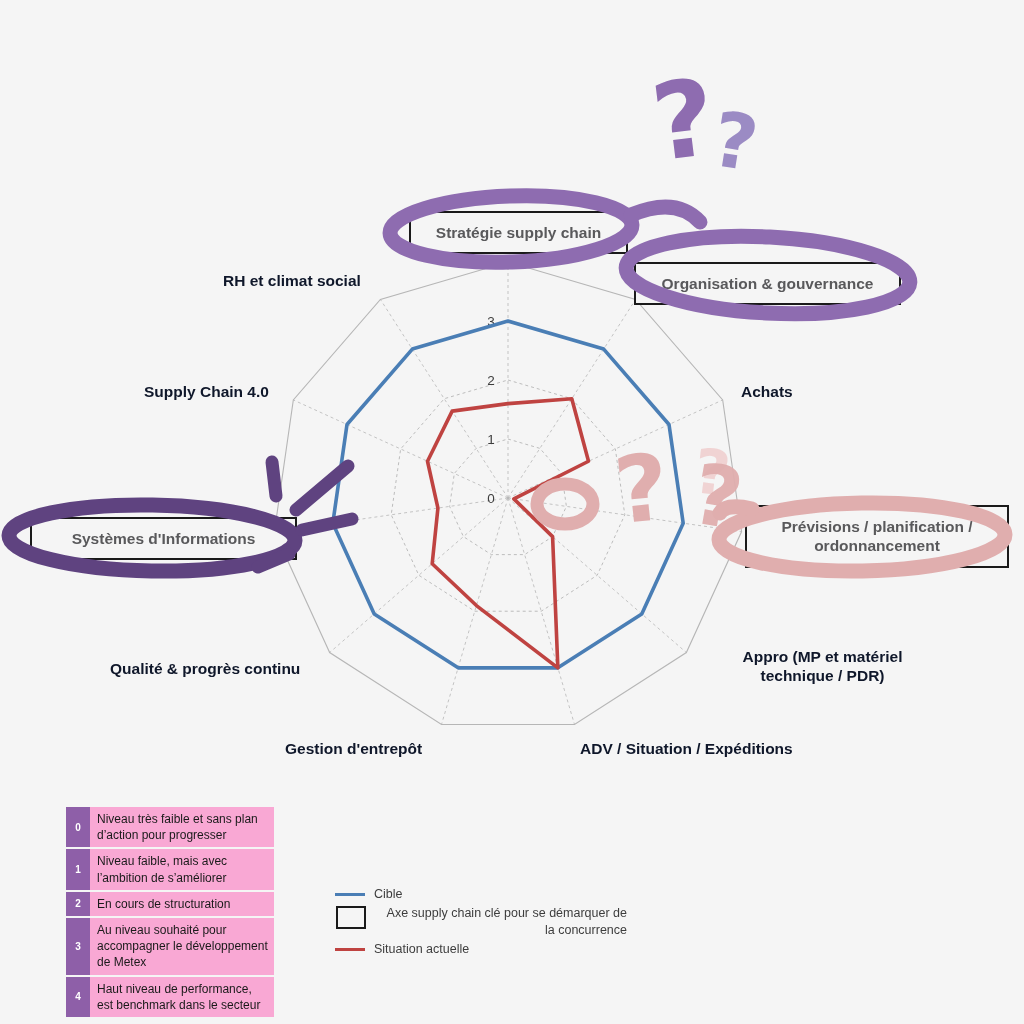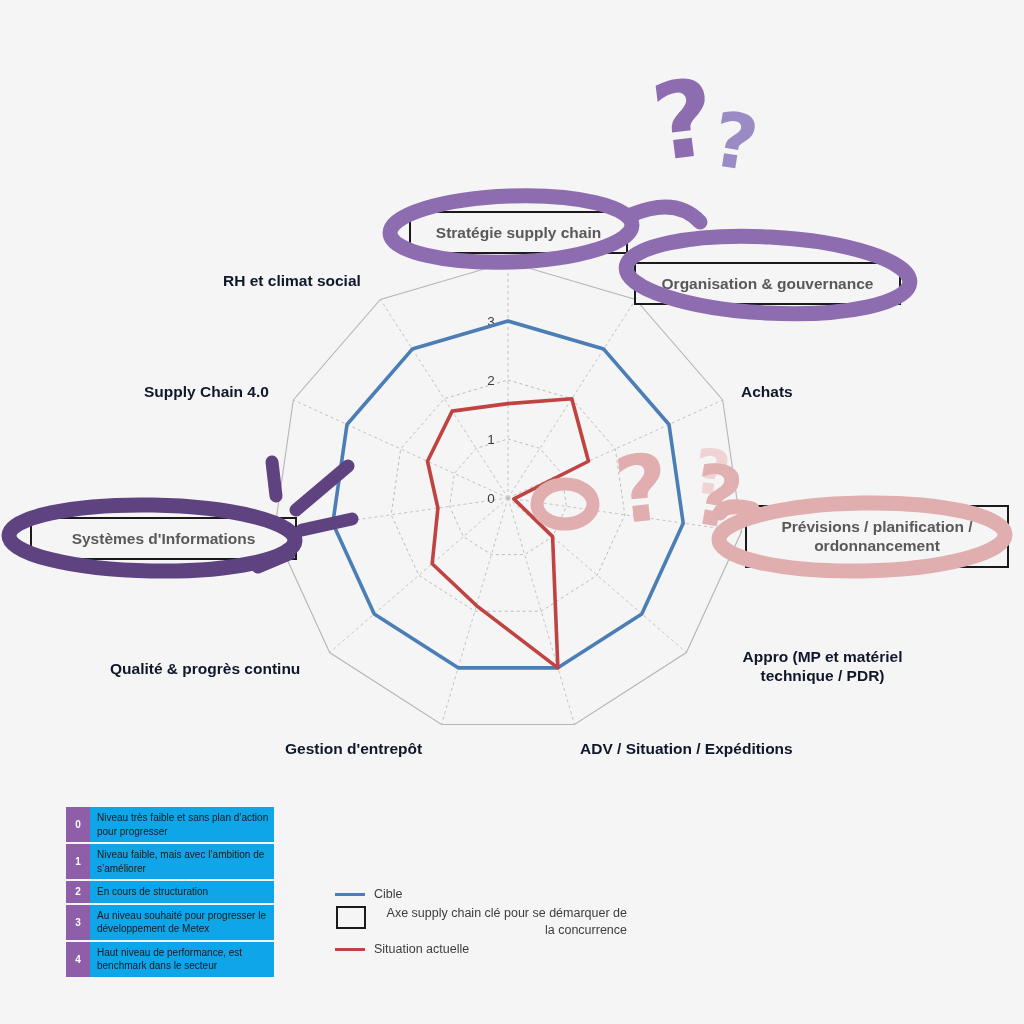--- a/index.html
+++ b/index.html
@@ -27,22 +27,22 @@
   #scale-table{
     position:absolute;left:66px;top:805px;width:208px;
     border-collapse:separate;border-spacing:0 2px;
   }
   #scale-table .num{
     width:22px;background:#8e5fa8;color:#fff;
     font-size:10px;font-weight:bold;text-align:center;
     vertical-align:middle;
   }
   #scale-table .txt{
-    background:#0ea5e9;color:#1a1a1a;
-    font-size:10px;line-height:1.35;
+    background:#f9a8d4;color:#1a1a1a;
+    font-size:12px;line-height:1.35;
     padding:4px 5px 4px 7px;vertical-align:middle;
   }
 
   
   #series-legend{position:absolute;left:335px;top:886px;text-align:right;}
   .leg-row{display:flex;align-items:flex-start;margin-bottom:3px;}
   .leg-swatch{width:30px;height:3px;margin:7px 9px 0 0;flex:none;}
   .leg-box{width:26px;height:19px;border:2.5px solid #1a1a1a;margin:1px 11px 0 1px;flex:none;}
   .leg-text{font-size:12.5px;color:#3d3d3d;line-height:1.3;}
 </style>
@@ -151,21 +151,21 @@
         <tr>
           <td class="num">1</td>
           <td class="txt">Niveau faible, mais avec l’ambition de s’améliorer</td>
         </tr>
         <tr>
           <td class="num">2</td>
           <td class="txt">En cours de structuration</td>
         </tr>
         <tr>
           <td class="num">3</td>
-          <td class="txt">Au niveau souhaité pour progresser le développement de Metex</td>
+          <td class="txt">Au niveau souhaité pour accompagner le développement de Metex</td>
         </tr>
         <tr>
           <td class="num">4</td>
           <td class="txt">Haut niveau de performance, est benchmark dans le secteur</td>
         </tr>
       </tbody>
   </table>
 
   <div id="series-legend">
       <div class="leg-row">

